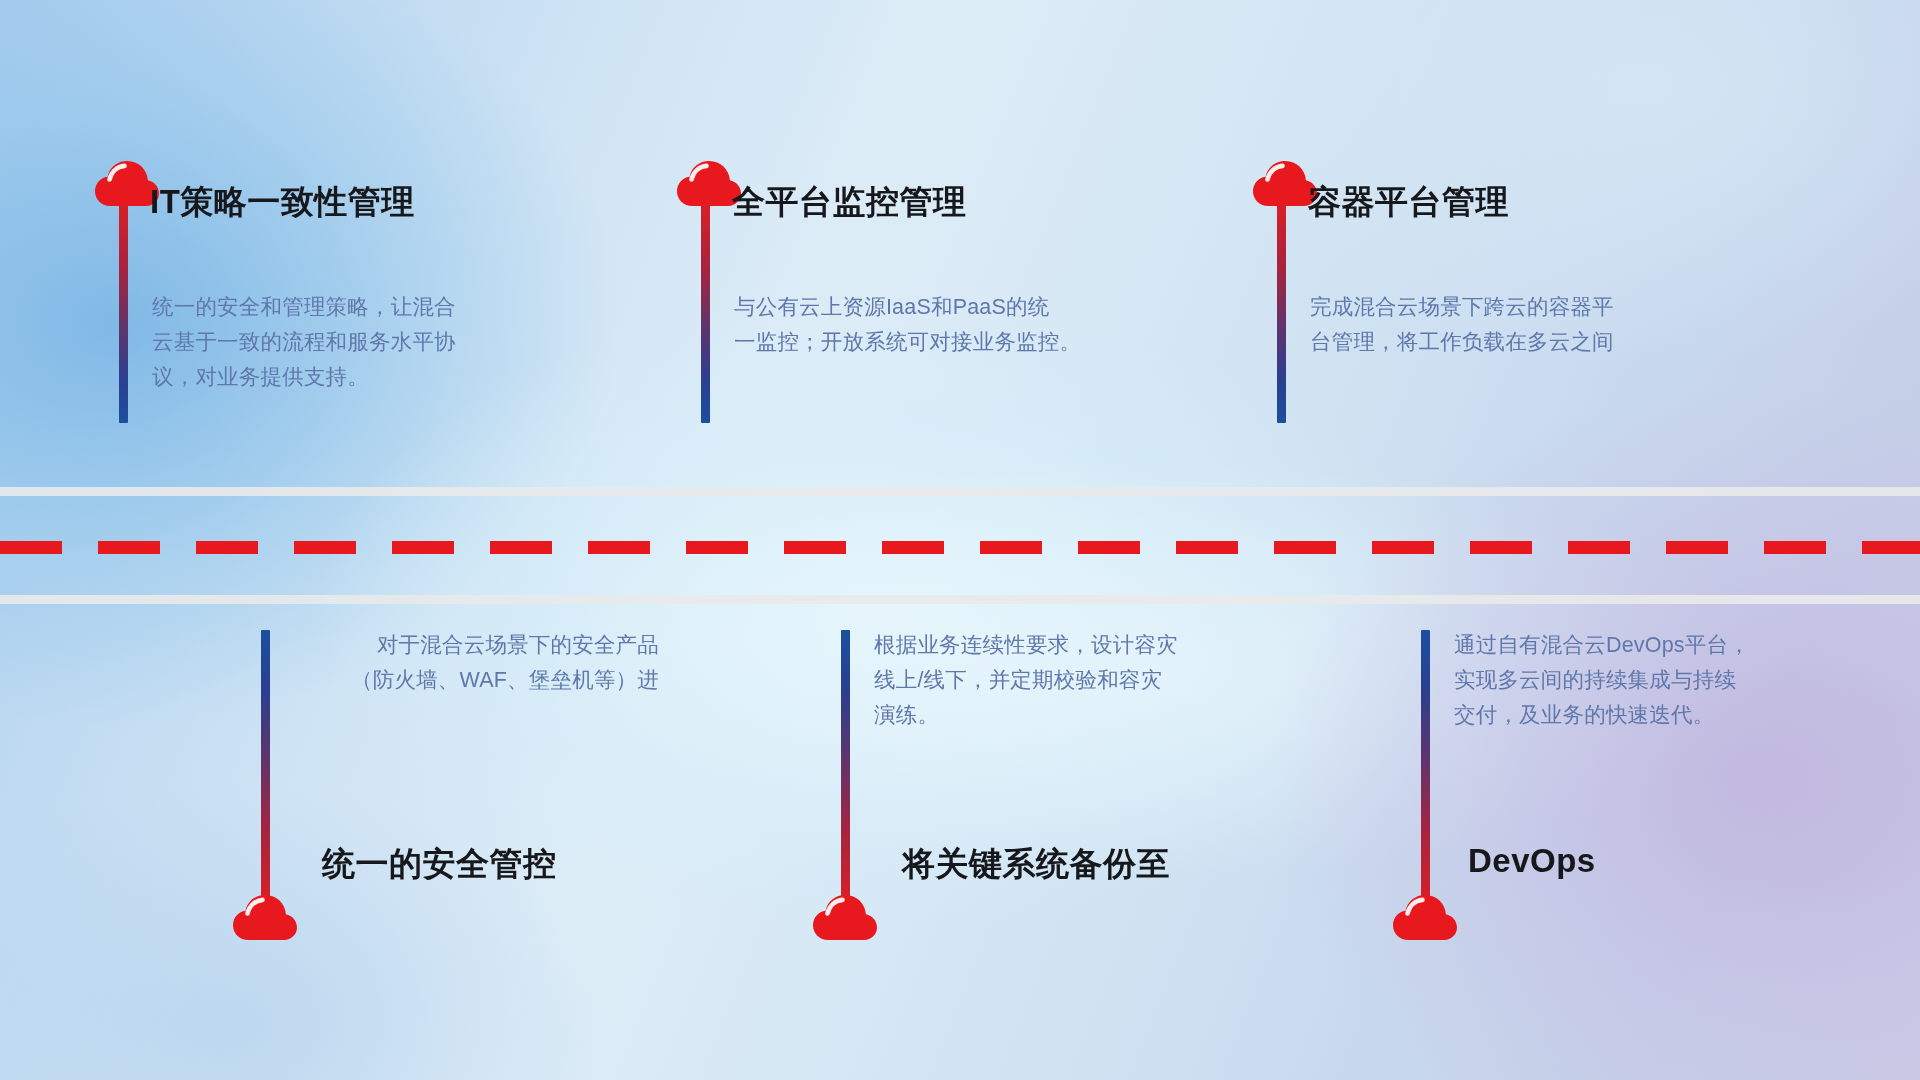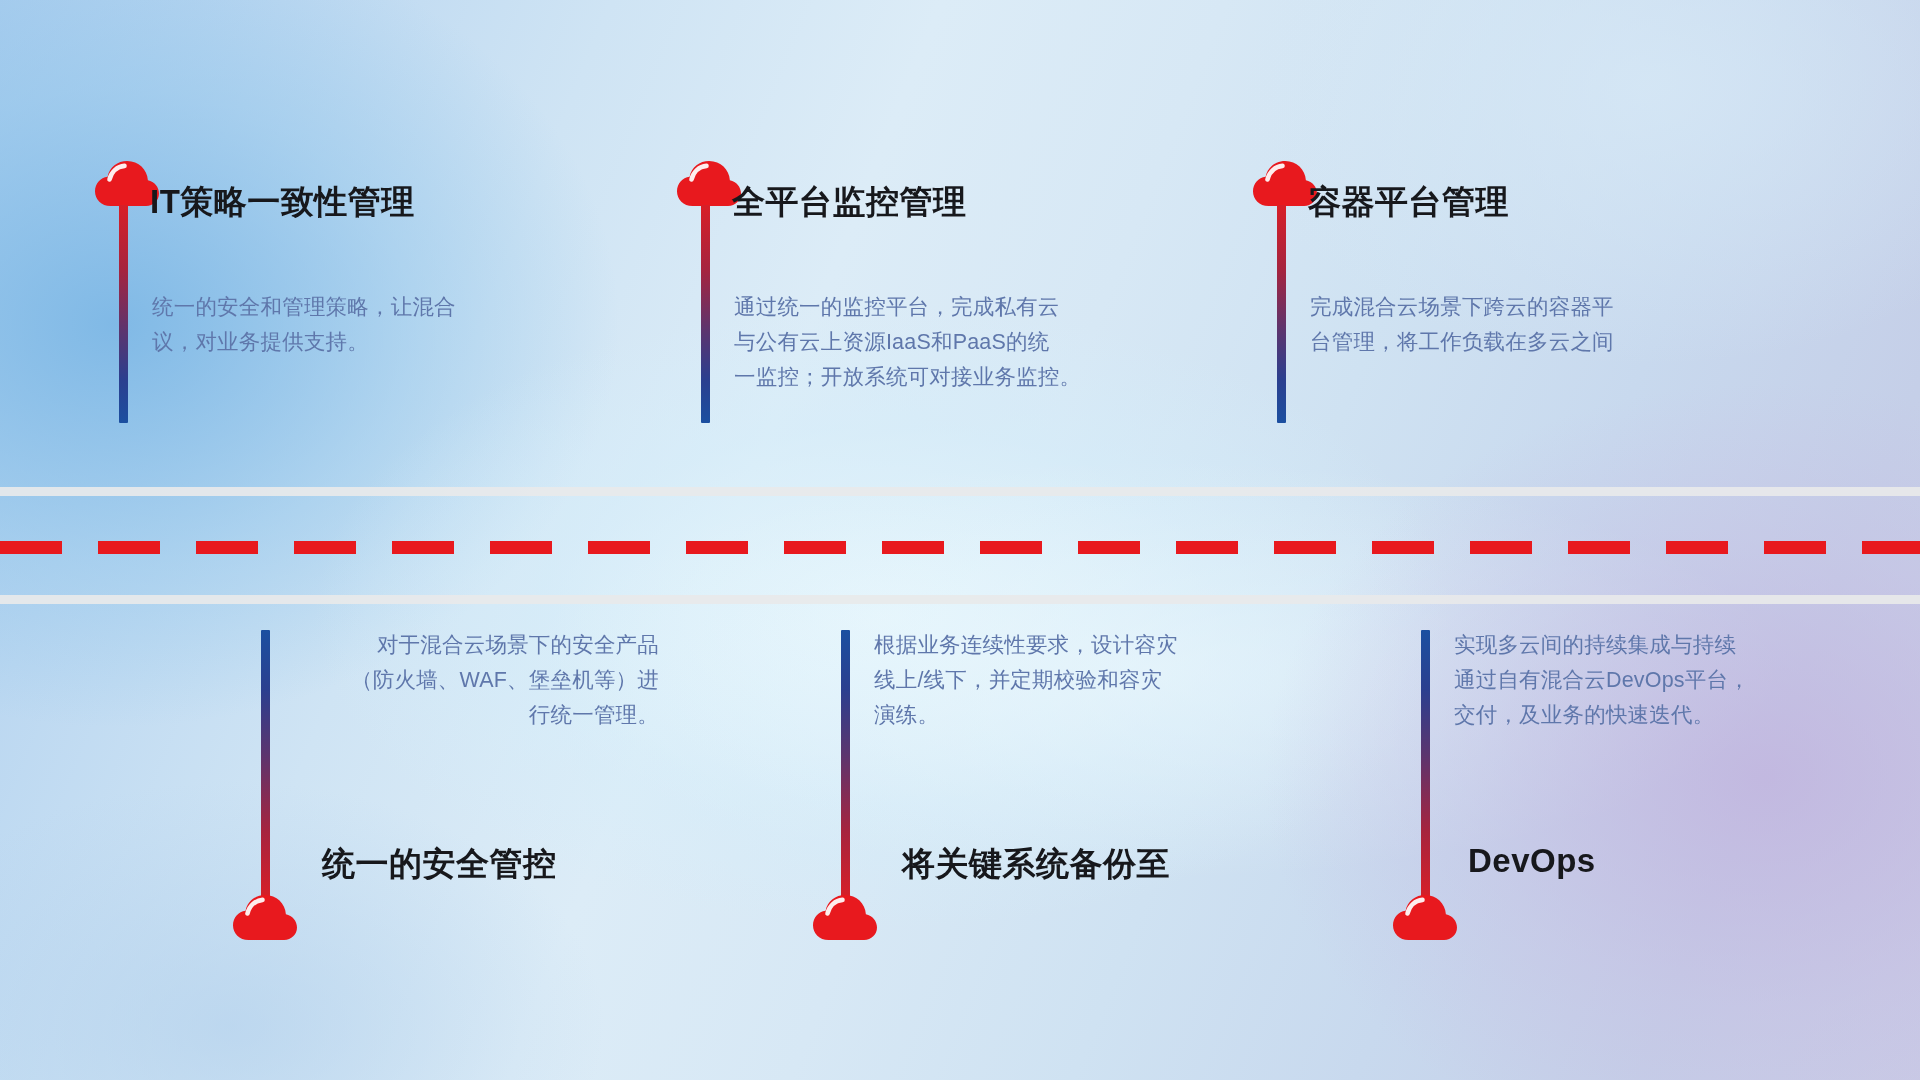--- a/index.html
+++ b/index.html
@@ -157,35 +157,35 @@
     <div class="cloud" style="left:14px; top:0px;">
       <svg viewBox="0 0 66 48" xmlns="http://www.w3.org/2000/svg" aria-hidden="true">
         <path d="M16.5 46 C7.4 46 1 39.6 1 31.2 C1 23.6 6.4 17.6 13.6 16.7 C15.4 7.2 23.6 1 33.2 1 C44.6 1 53.2 9.4 53.9 20.3 C60.4 21.6 65 27.1 65 33.6 C65 40.6 59.3 46 52.1 46 Z" fill="#e8191e"></path>
         <path d="M15.5 19.5 C17.4 11.6 23.4 6.6 30.5 5.9" stroke="#ffffff" stroke-width="4.6" stroke-linecap="round" fill="none" opacity="0.92"></path>
       </svg>
     </div>
     <div class="stem down" style="left:39px; top:45px; height:218px;"></div>
     <div class="title" style="left:70px; top:20px;">IT策略一致性管理</div>
     <div class="desc" style="left:72px; top:130px;">
       <div>统一的安全和管理策略，让混合</div>
+      <div>云基于一致的流程和服务水平协</div>
       <div>议，对业务提供支持。</div>
     </div>
   </div>
 
   <div class="col" style="left:662px; top:160px;">
     <div class="cloud" style="left:14px; top:0px;">
       <svg viewBox="0 0 66 48" xmlns="http://www.w3.org/2000/svg" aria-hidden="true">
         <path d="M16.5 46 C7.4 46 1 39.6 1 31.2 C1 23.6 6.4 17.6 13.6 16.7 C15.4 7.2 23.6 1 33.2 1 C44.6 1 53.2 9.4 53.9 20.3 C60.4 21.6 65 27.1 65 33.6 C65 40.6 59.3 46 52.1 46 Z" fill="#e8191e"></path>
         <path d="M15.5 19.5 C17.4 11.6 23.4 6.6 30.5 5.9" stroke="#ffffff" stroke-width="4.6" stroke-linecap="round" fill="none" opacity="0.92"></path>
       </svg>
     </div>
     <div class="stem down" style="left:39px; top:45px; height:218px;"></div>
     <div class="title" style="left:70px; top:20px;">全平台监控管理</div>
     <div class="desc" style="left:72px; top:130px;">
-      <div>通过统一的监控平台，完成私有云</div>
       <div>与公有云上资源IaaS和PaaS的统</div>
       <div>一监控；开放系统可对接业务监控。</div>
     </div>
   </div>
 
   <div class="col" style="left:1238px; top:160px;">
     <div class="cloud" style="left:14px; top:0px;">
       <svg viewBox="0 0 66 48" xmlns="http://www.w3.org/2000/svg" aria-hidden="true">
         <path d="M16.5 46 C7.4 46 1 39.6 1 31.2 C1 23.6 6.4 17.6 13.6 16.7 C15.4 7.2 23.6 1 33.2 1 C44.6 1 53.2 9.4 53.9 20.3 C60.4 21.6 65 27.1 65 33.6 C65 40.6 59.3 46 52.1 46 Z" fill="#e8191e"></path>
         <path d="M15.5 19.5 C17.4 11.6 23.4 6.6 30.5 5.9" stroke="#ffffff" stroke-width="4.6" stroke-linecap="round" fill="none" opacity="0.92"></path>
@@ -201,21 +201,20 @@
 
   <div class="divider-line top"></div>
   <div class="dashed-line"></div>
   <div class="divider-line bottom"></div>
 
   <div class="col" style="left:222px; top:630px;">
     <div class="stem up" style="left:39px; top:0px; height:270px;"></div>
     <div class="desc" style="left:72px; top:-2px;text-align:right;">
       <div>对于混合云场景下的安全产品</div>
       <div>（防火墙、WAF、堡垒机等）进</div>
-      <div>行统一管理。</div>
     </div>
     <div class="title" style="left:100px; top:212px;">统一的安全管控</div>
     <div class="cloud" style="left:10px; top:264px;">
       <svg viewBox="0 0 66 48" xmlns="http://www.w3.org/2000/svg" aria-hidden="true">
         <path d="M16.5 46 C7.4 46 1 39.6 1 31.2 C1 23.6 6.4 17.6 13.6 16.7 C15.4 7.2 23.6 1 33.2 1 C44.6 1 53.2 9.4 53.9 20.3 C60.4 21.6 65 27.1 65 33.6 C65 40.6 59.3 46 52.1 46 Z" fill="#e8191e"></path>
         <path d="M15.5 19.5 C17.4 11.6 23.4 6.6 30.5 5.9" stroke="#ffffff" stroke-width="4.6" stroke-linecap="round" fill="none" opacity="0.92"></path>
       </svg>
     </div>
   </div>
 
@@ -231,22 +230,22 @@
       <svg viewBox="0 0 66 48" xmlns="http://www.w3.org/2000/svg" aria-hidden="true">
         <path d="M16.5 46 C7.4 46 1 39.6 1 31.2 C1 23.6 6.4 17.6 13.6 16.7 C15.4 7.2 23.6 1 33.2 1 C44.6 1 53.2 9.4 53.9 20.3 C60.4 21.6 65 27.1 65 33.6 C65 40.6 59.3 46 52.1 46 Z" fill="#e8191e"></path>
         <path d="M15.5 19.5 C17.4 11.6 23.4 6.6 30.5 5.9" stroke="#ffffff" stroke-width="4.6" stroke-linecap="round" fill="none" opacity="0.92"></path>
       </svg>
     </div>
   </div>
 
   <div class="col" style="left:1382px; top:630px;">
     <div class="stem up" style="left:39px; top:0px; height:270px;"></div>
     <div class="desc" style="left:72px; top:-2px;">
+      <div>通过自有混合云DevOps平台，</div>
       <div>实现多云间的持续集成与持续</div>
-      <div>通过自有混合云DevOps平台，</div>
       <div>交付，及业务的快速迭代。</div>
     </div>
     <div class="title" style="left:86px; top:212px;text-align:right;">DevOps</div>
     <div class="cloud" style="left:10px; top:264px;">
       <svg viewBox="0 0 66 48" xmlns="http://www.w3.org/2000/svg" aria-hidden="true">
         <path d="M16.5 46 C7.4 46 1 39.6 1 31.2 C1 23.6 6.4 17.6 13.6 16.7 C15.4 7.2 23.6 1 33.2 1 C44.6 1 53.2 9.4 53.9 20.3 C60.4 21.6 65 27.1 65 33.6 C65 40.6 59.3 46 52.1 46 Z" fill="#e8191e"></path>
         <path d="M15.5 19.5 C17.4 11.6 23.4 6.6 30.5 5.9" stroke="#ffffff" stroke-width="4.6" stroke-linecap="round" fill="none" opacity="0.92"></path>
       </svg>
     </div>
   </div>

